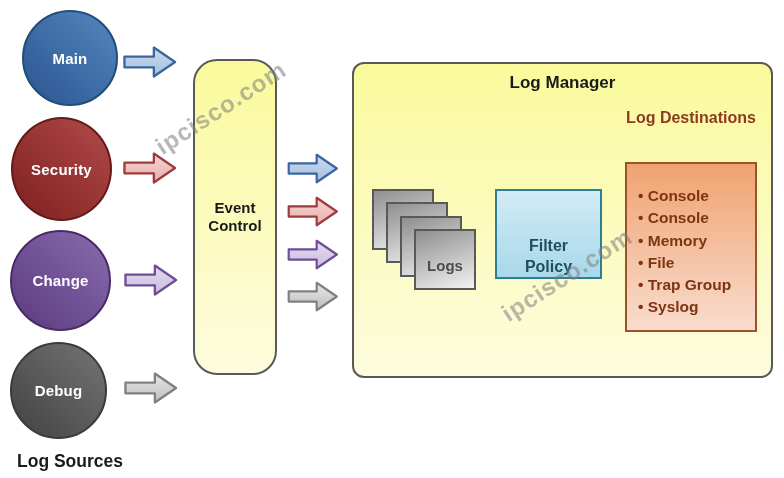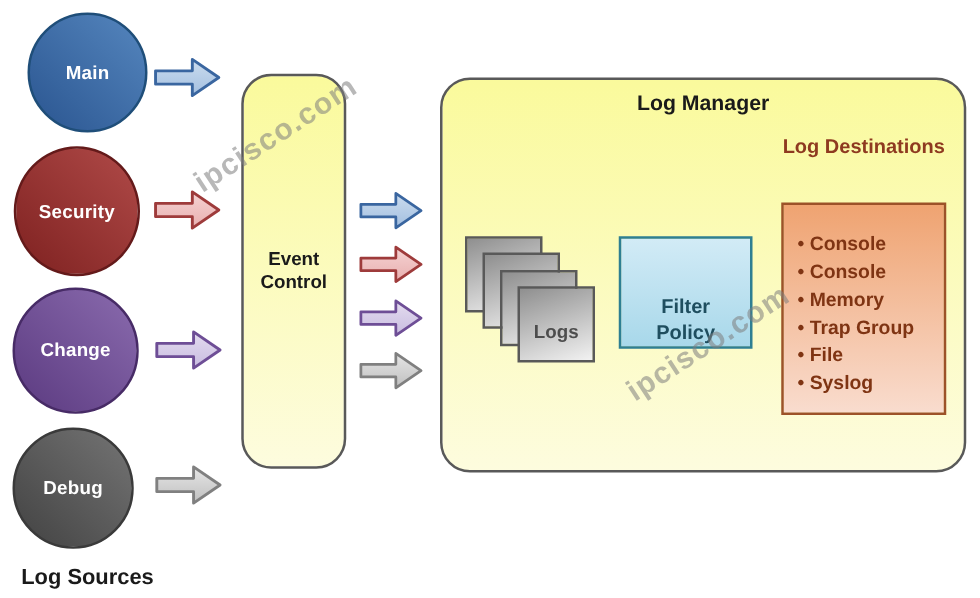--- a/index.html
+++ b/index.html
@@ -71,21 +71,21 @@
     line-height: 18px;
     width: 70px;
   }
 
   
   .log-manager {
     position: absolute;
     left: 352px; top: 62px;
     width: 421px; height: 316px;
     border: 2px solid #595959;
-    border-radius: 24px;
+    border-radius: 12px;
   }
   .log-manager-title {
     position: absolute;
     left: 0; top: 9px;
     width: 100%;
     text-align: center;
     font-size: 17px;
     font-weight: bold;
     color: #1a1a1a;
   }
@@ -285,22 +285,22 @@
     <div class="filter-policy" style="background: linear-gradient(rgb(210, 235, 246), rgb(168, 216, 234)); border-color: rgb(46, 127, 146); color: rgb(31, 78, 95);">
       <div class="filter-policy-label">Filter Policy</div>
     </div>
 
     <div class="log-destinations-title">Log Destinations</div>
     <div class="log-destinations-box" style="background: linear-gradient(rgb(239, 163, 113), rgb(249, 220, 206)); border-color: rgb(156, 82, 41); color: rgb(127, 52, 19);">
       <ul class="log-destinations-list">
         <li>Console</li>
         <li>Console</li>
         <li>Memory</li>
+        <li>File</li>
         <li>Trap Group</li>
-        <li>File</li>
         <li>Syslog</li>
       </ul>
     </div>
   </div>
 
   <div class="watermark watermark-1">ipcisco.com</div>
   <div class="watermark watermark-2">ipcisco.com</div>
 
 </div>
 

